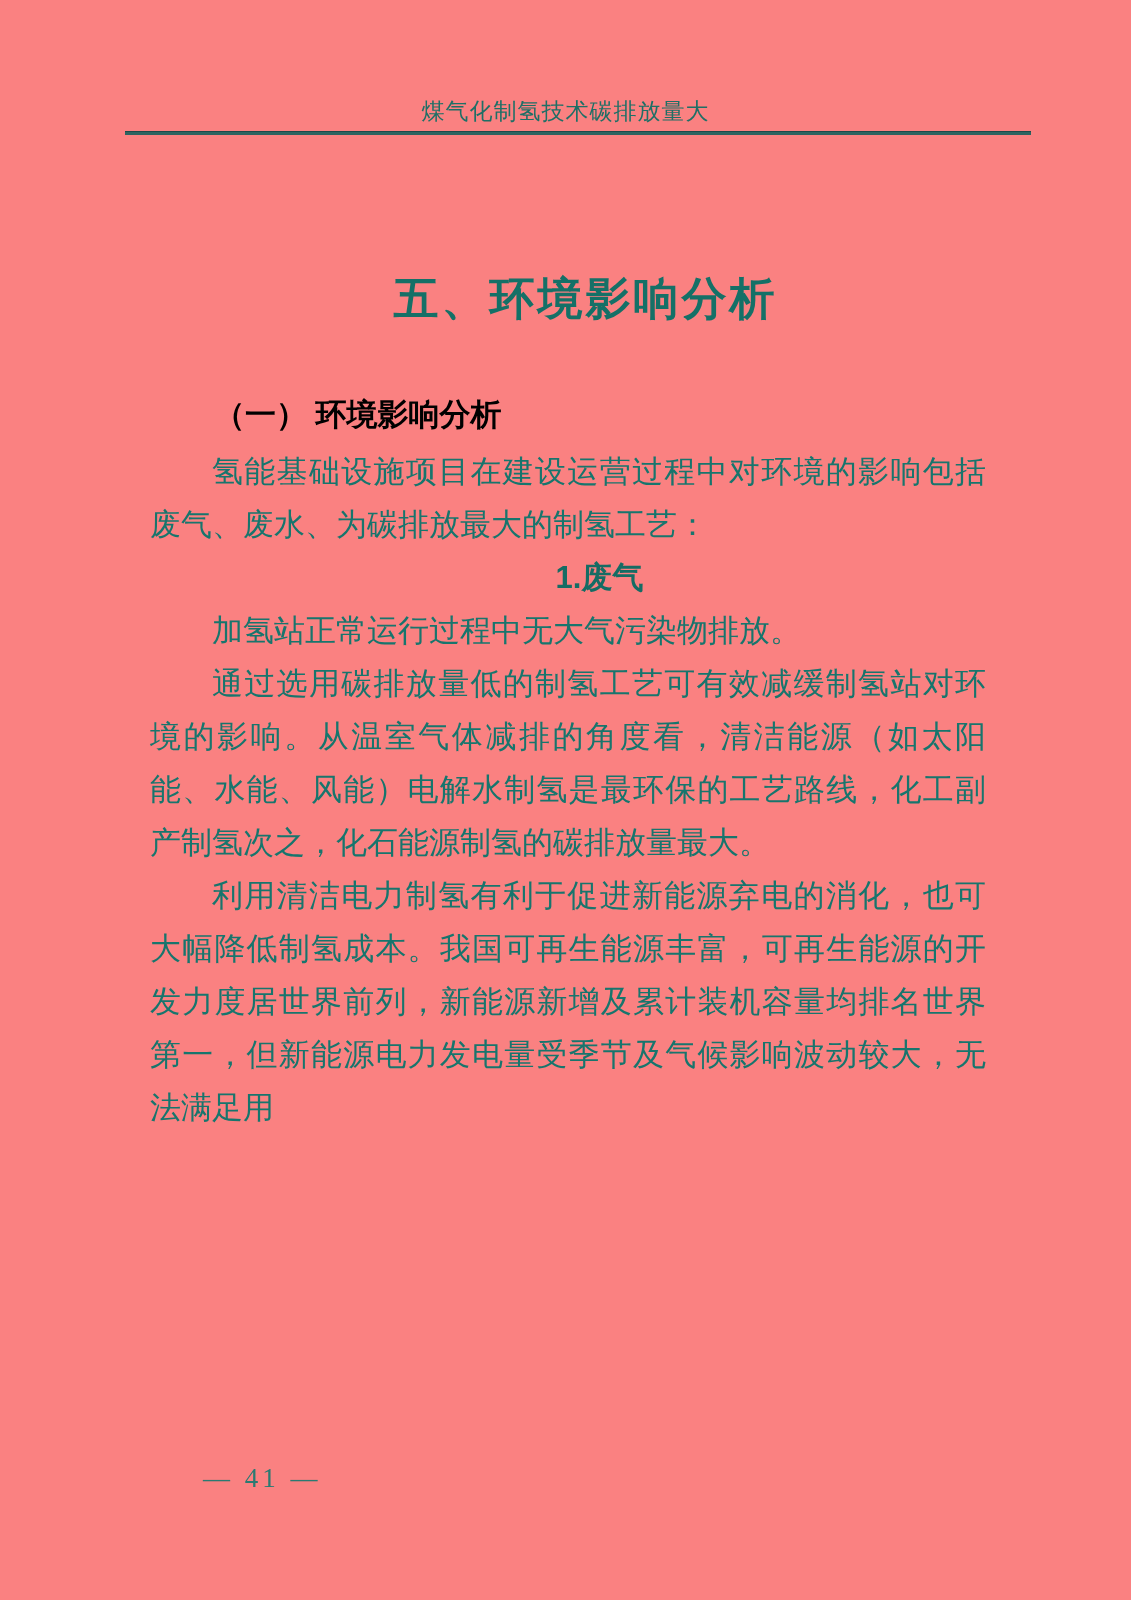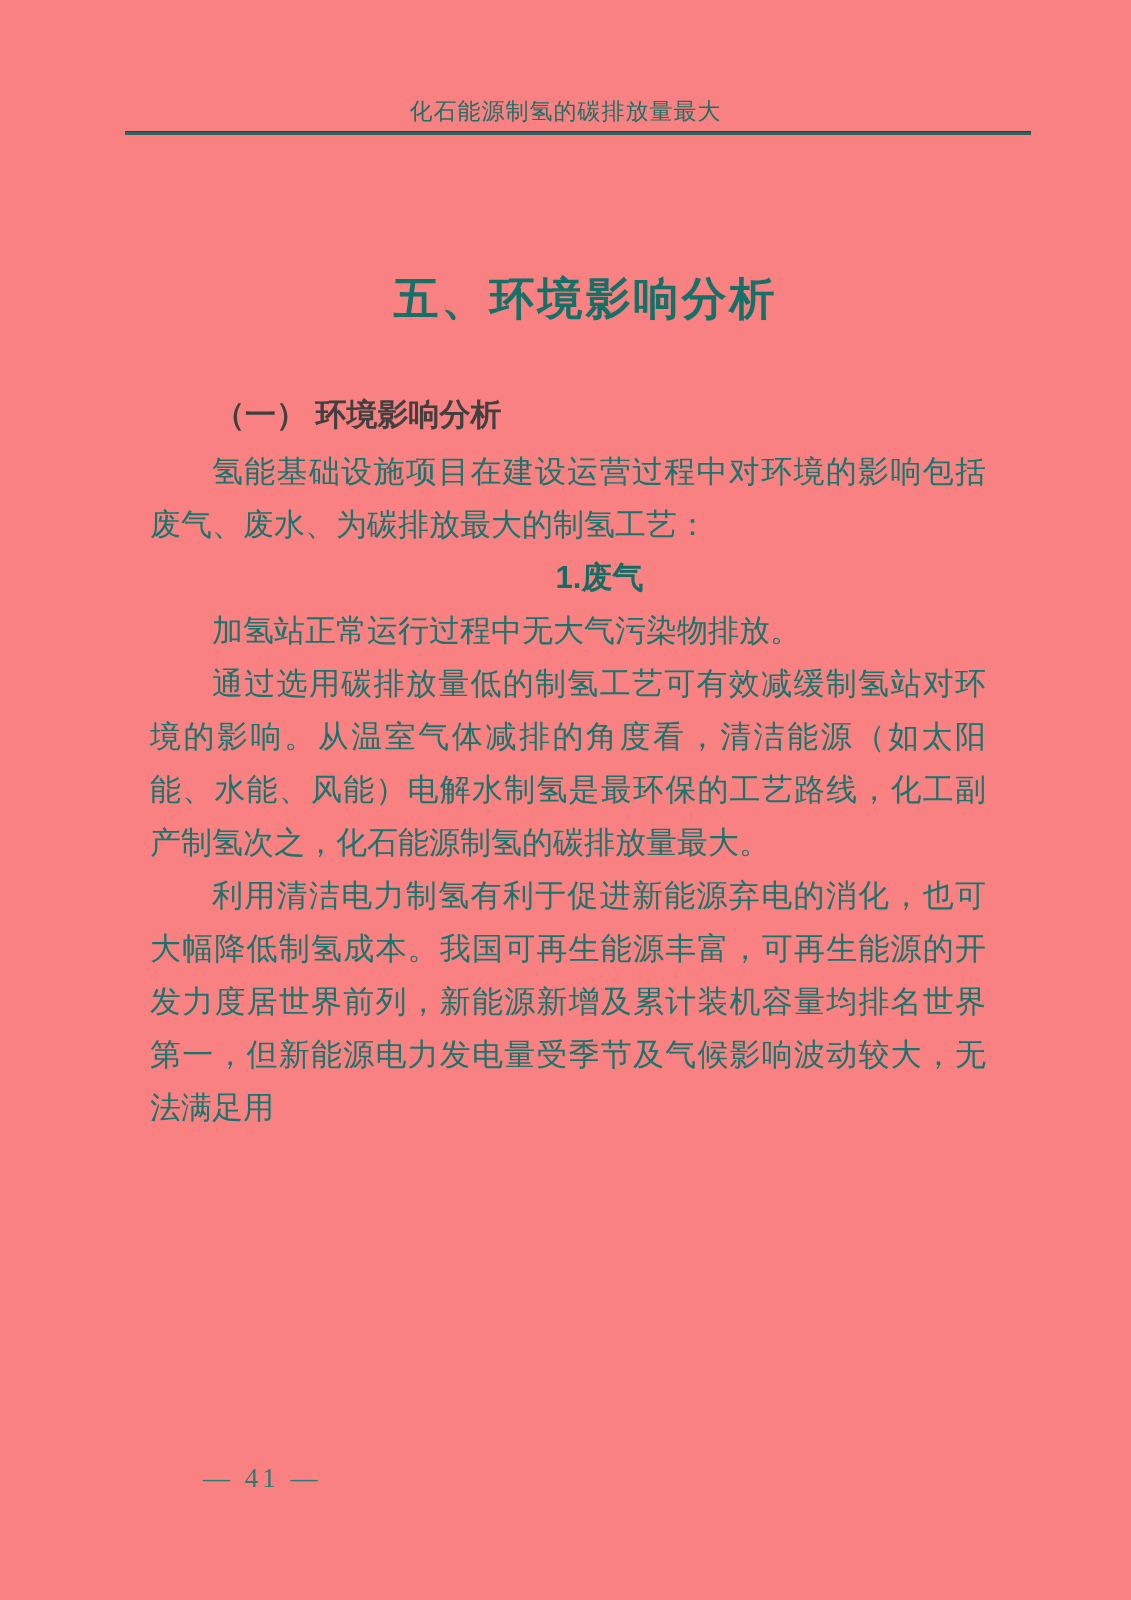--- a/index.html
+++ b/index.html
@@ -60,21 +60,21 @@
     text-justify: inter-ideograph;
     color: #17756d;
   }
   .sec-heading {
     margin: 0 0 4px 0;
     font-size: 31px;
     line-height: 53px;
     font-weight: 700;
     text-indent: 64px;
     text-align: left;
-    color: #404040;
+    color: #000000;
   }
   .sub-heading {
     margin: 0;
     font-size: 31px;
     line-height: 53px;
     font-weight: 700;
     text-indent: 63px;
     text-align: center;
     color: #156c64;
   }
@@ -92,21 +92,21 @@
     color: #2a7a72;
     margin-top: 33px;
   }
 </style>
 </head>
 <body>
 
 <div class="page">
 
   <div class="page-header">
-    <span>化石能源制氢的碳排放量最大</span>
+    <span>煤气化制氢技术碳排放量大</span>
   </div>
 
   <div class="header-rule"></div>
 
   <h1 class="doc-title">五、环境影响分析</h1>
 
   <div class="content">
     <h2 class="sec-heading">（一） 环境影响分析</h2>
 
     <p class="para">氢能基础设施项目在建设运营过程中对环境的影响包括废气、废水、为碳排放最大的制氢工艺：</p>

